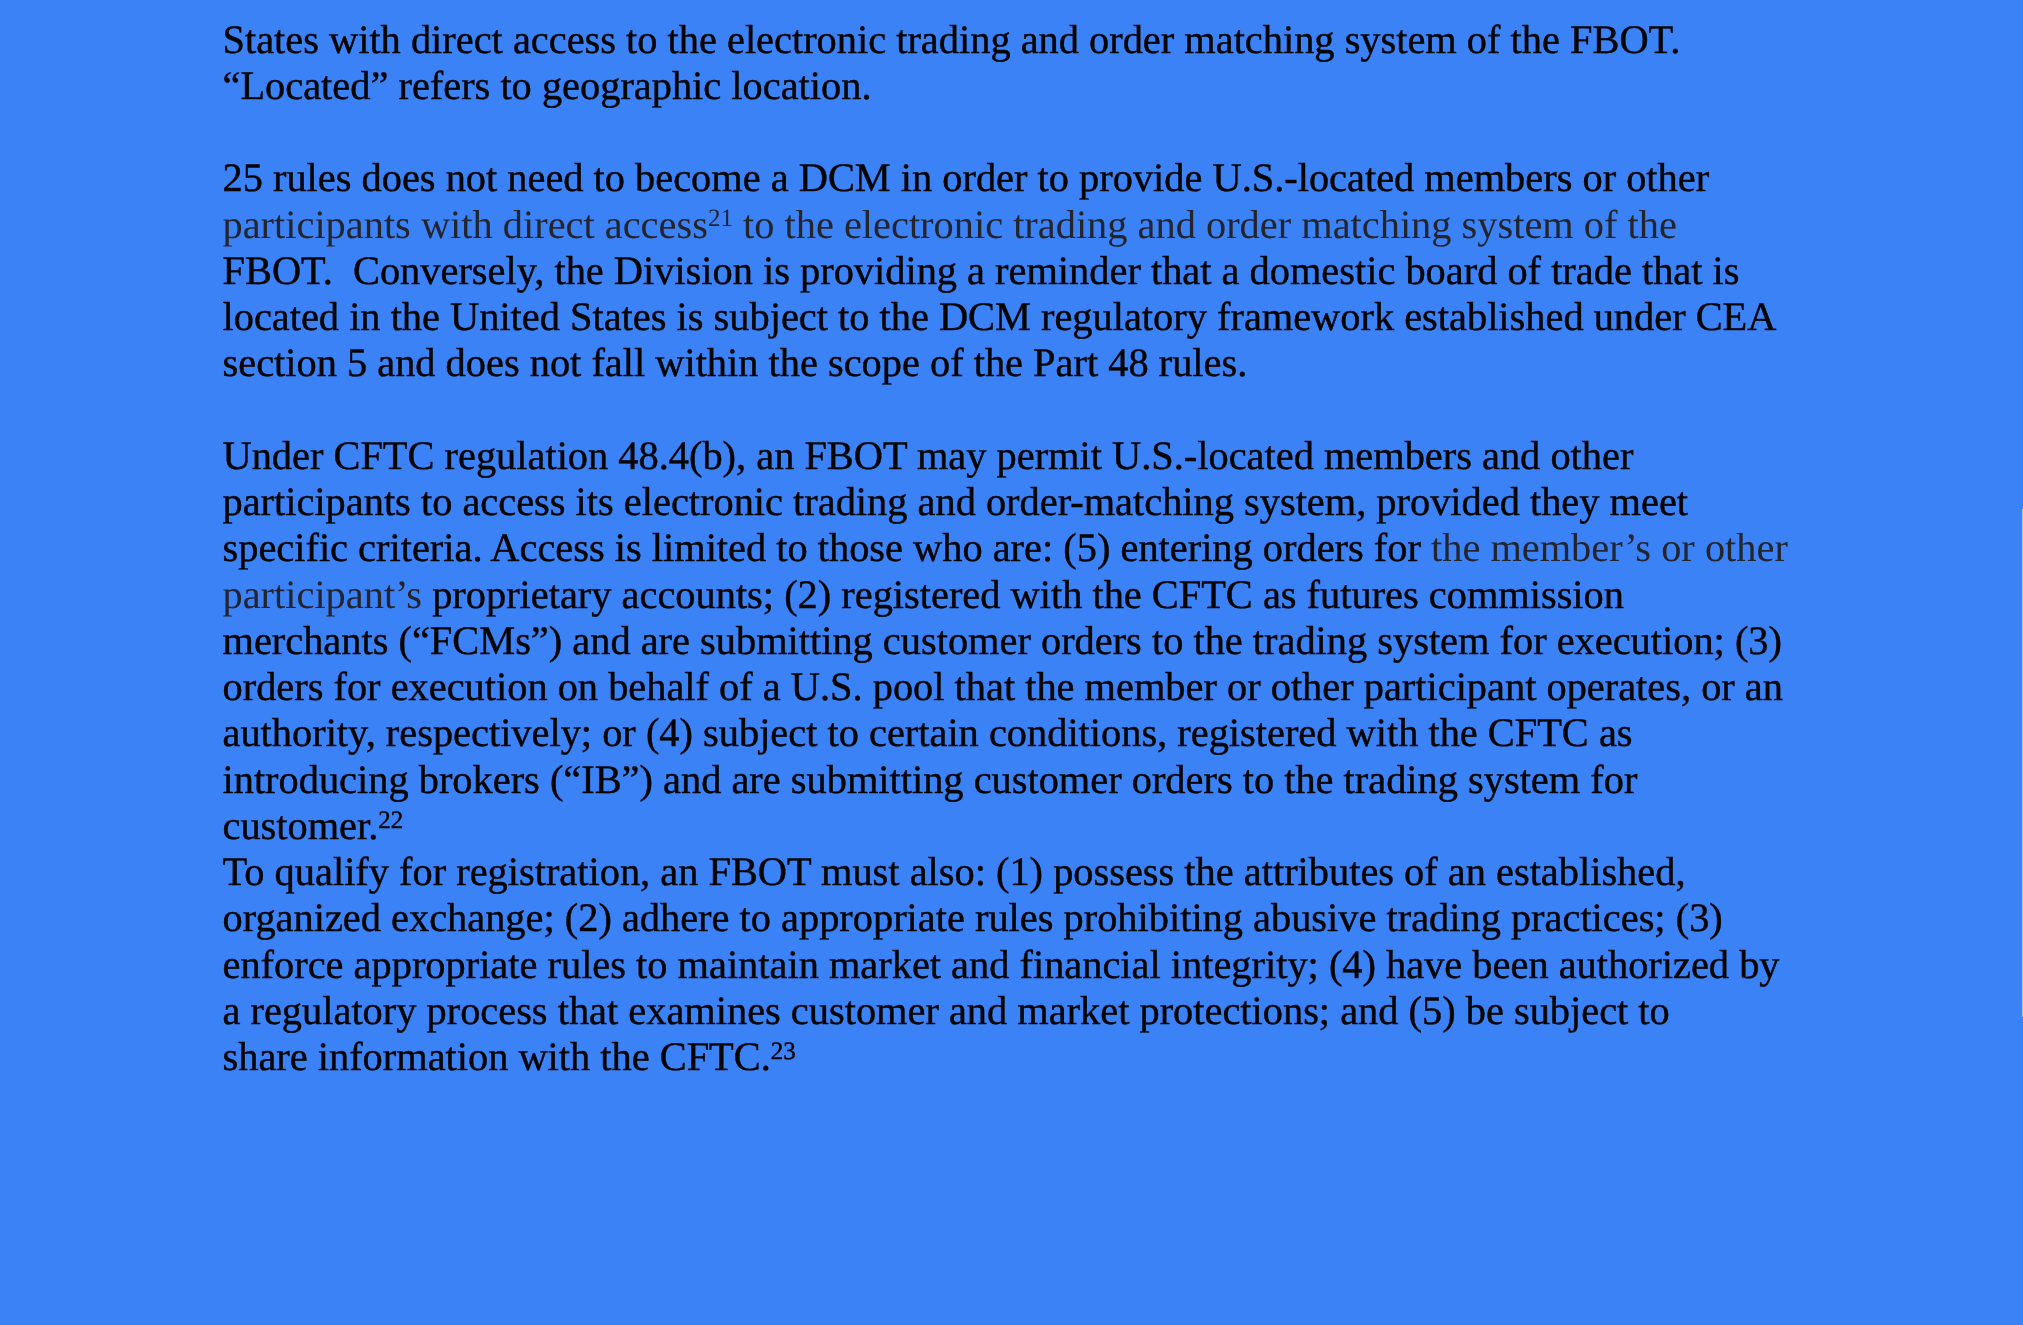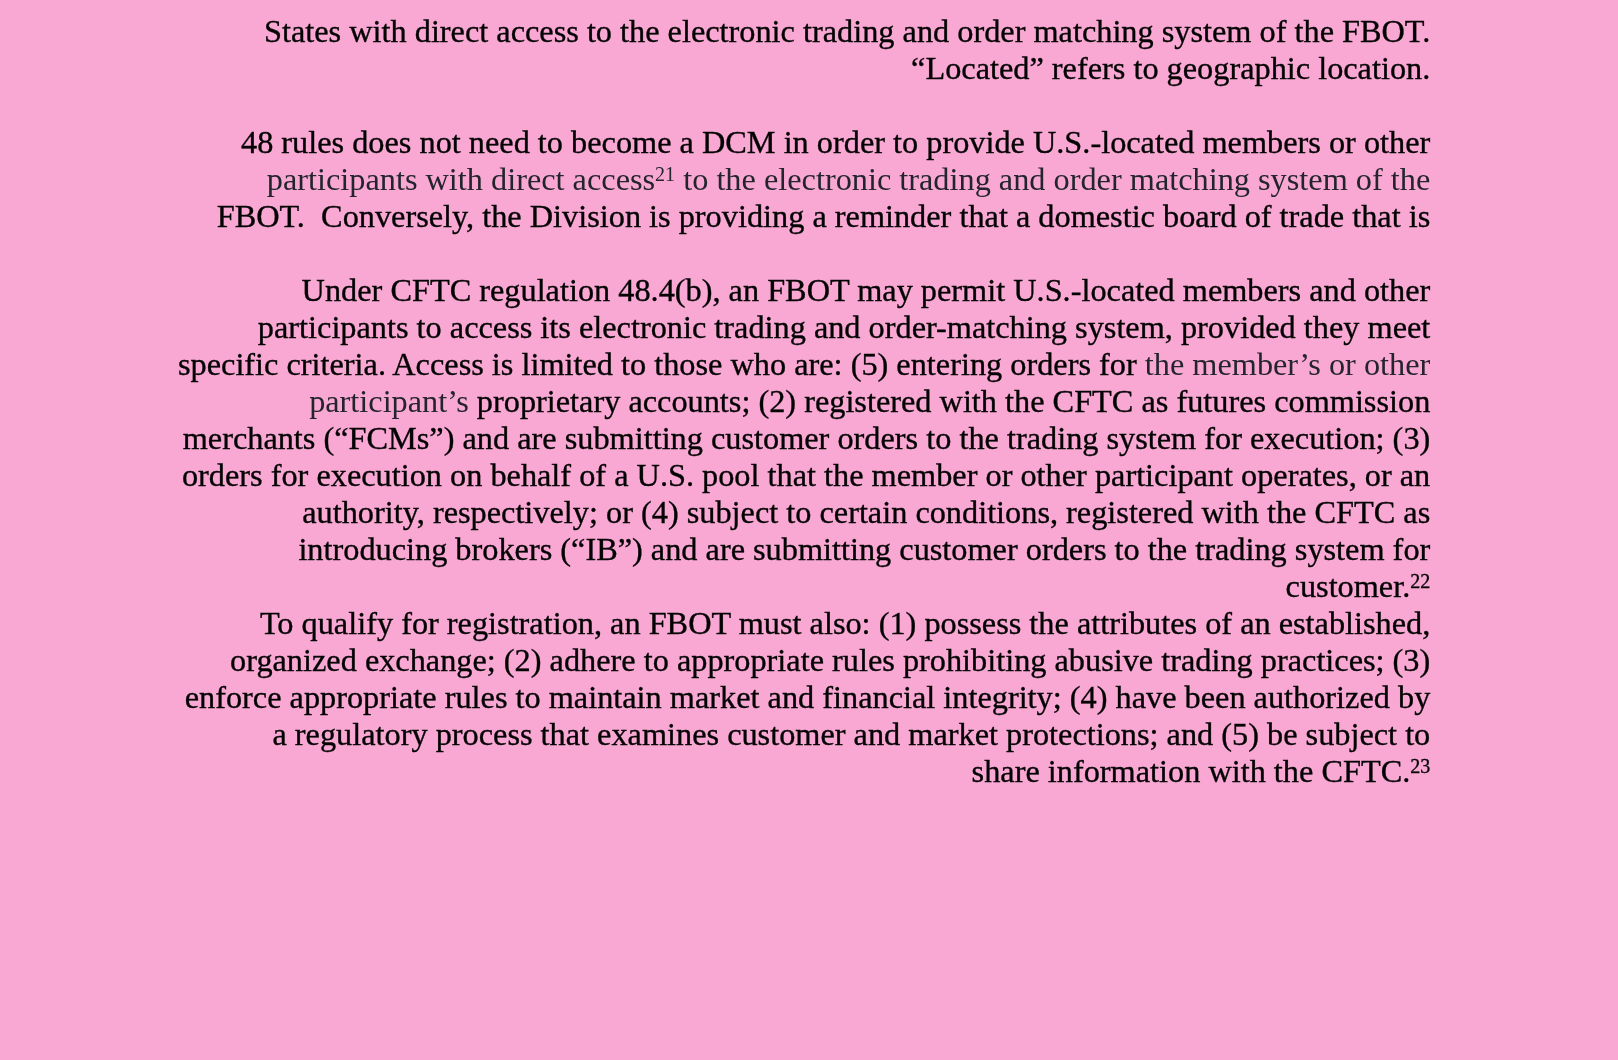--- a/index.html
+++ b/index.html
@@ -4,23 +4,22 @@
 <style>
   html, body {
     margin: 0;
     padding: 0;
     background: #ffffff;
   }
   .page {
     position: relative;
     width: 1618px;
     height: 1060px;
-    background: #f9a8d4;
+    background: #3b82f6;
     overflow: hidden;
-    text-align: right;
   }
   .text-content {
     position: absolute;
     left: 178px;
     top: 13px;
     font-family: "Liberation Serif", "DejaVu Serif", serif;
     font-size: 32.3px;
     line-height: 37px;
     color: #040404;
     -webkit-text-stroke: 0.35px #040404;
@@ -49,23 +48,25 @@
 </head>
 <body>
 
 <div class="page">
   <div class="text-content">
       <div class="paragraph space-after">
         <div class="line"><span>States with direct access to the electronic trading and order matching system of the FBOT.</span></div>
         <div class="line"><span>“Located” refers to geographic location.</span></div>
       </div>
       <div class="paragraph space-after">
-        <div class="line"><span>48 rules does not need to become a DCM in order to provide U.S.-located members or other</span></div>
+        <div class="line"><span>25 rules does not need to become a DCM in order to provide U.S.-located members or other</span></div>
         <div class="line"><span class="light">participants with direct access</span><sup class="light">21</sup><span class="light"> to the electronic trading and order matching system of the</span></div>
         <div class="line"><span>FBOT.  Conversely, the Division is providing a reminder that a domestic board of trade that is</span></div>
+        <div class="line"><span>located in the United States is subject to the DCM regulatory framework established under CEA</span></div>
+        <div class="line"><span>section 5 and does not fall within the scope of the Part 48 rules.</span></div>
       </div>
       <div class="paragraph">
         <div class="line"><span>Under CFTC regulation 48.4(b), an FBOT may permit U.S.-located members and other</span></div>
         <div class="line"><span>participants to access its electronic trading and order-matching system, provided they meet</span></div>
         <div class="line"><span>specific criteria. Access is limited to those who are: (5) entering orders for </span><span class="light">the member’s or other</span></div>
         <div class="line"><span class="light">participant’s</span><span> proprietary accounts; (2) registered with the CFTC as futures commission</span></div>
         <div class="line"><span>merchants (“FCMs”) and are submitting customer orders to the trading system for execution; (3)</span></div>
         <div class="line"><span>orders for execution on behalf of a U.S. pool that the member or other participant operates, or an</span></div>
         <div class="line"><span>authority, respectively; or (4) subject to certain conditions, registered with the CFTC as</span></div>
         <div class="line"><span>introducing brokers (“IB”) and are submitting customer orders to the trading system for</span></div>

